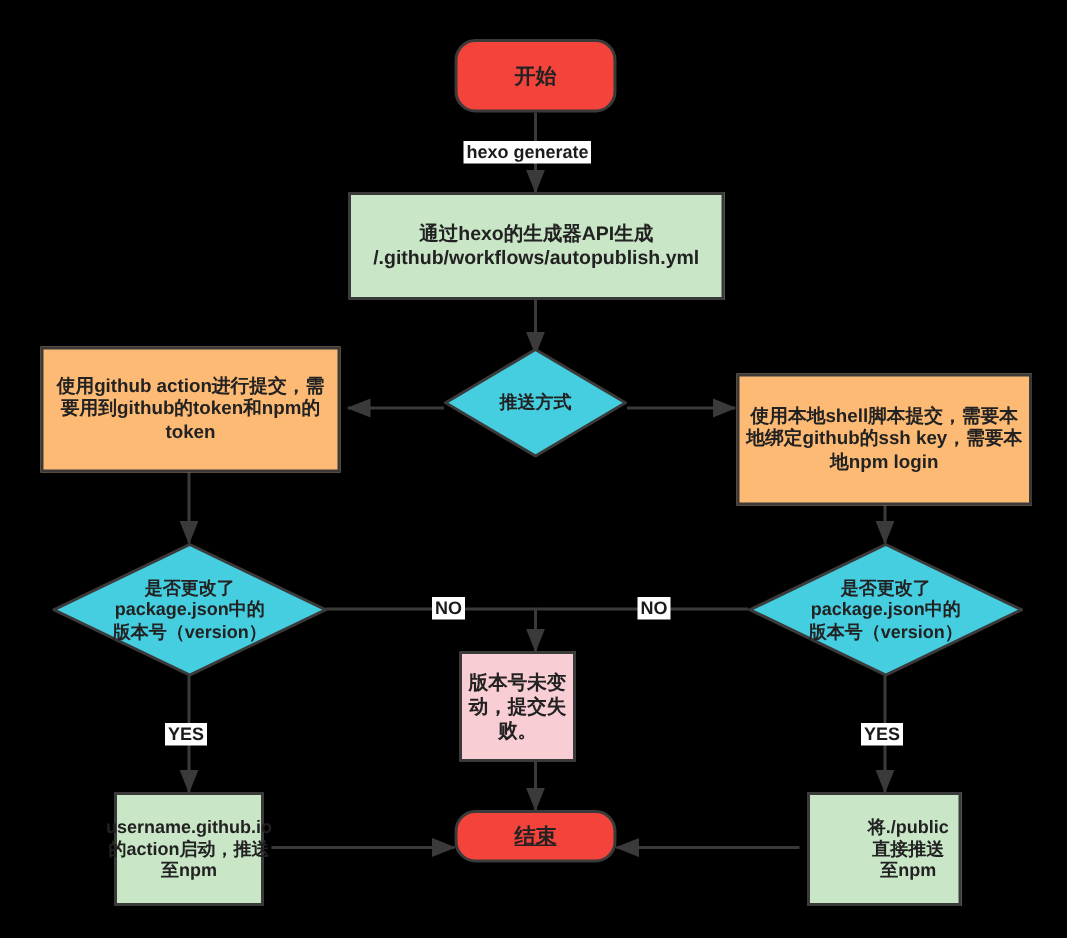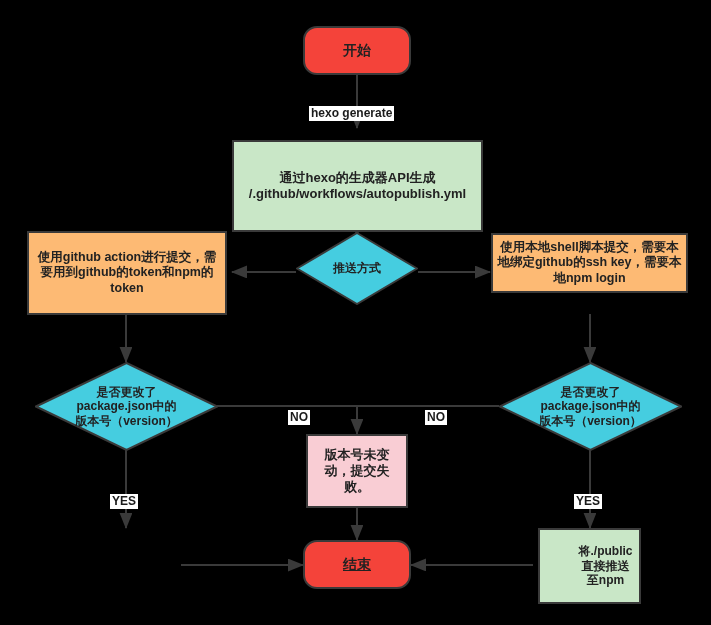--- a/index.html
+++ b/index.html
@@ -83,21 +83,20 @@
     position: absolute;
     background: #ffffff;
     color: #1b1b1b;
     font-size: 12px;
     font-weight: bold;
     padding: 0px 2px;
     line-height: 1.25;
     white-space: nowrap;
     z-index: 3;
     font-family: "Liberation Sans", "DejaVu Sans", sans-serif;
-    margin-top: 12px;
   }
 </style>
 </head>
 <body>
 
 <div id="canvas">
 
   <svg class="edges" viewBox="0 0 711 625">
     <defs>
       <marker id="arrow" markerWidth="9" markerHeight="9" refX="7.5" refY="3.2" orient="auto" markerUnits="strokeWidth">
@@ -129,37 +128,37 @@
 
     <path d="M181,565 L303,565" stroke="#3a3a3a" stroke-width="2" fill="none" marker-end="url(#arrow)"></path>
 
     <path d="M533,565 L411,565" stroke="#3a3a3a" stroke-width="2" fill="none" marker-end="url(#arrow)"></path>
   </svg>
 
   <div class="node term" style="left:303px; top:26px; width:108px; height:49px;">
     <span class="txt">开始</span>
   </div>
 
-  <div class="node proc" style="left:232px; top:140px; width:251px; height:92px;">
+  <div class="node proc" style="left:232px; top:128px; width:251px; height:72px;">
     <span class="txt">通过hexo的生成器API生成
 /.github/workflows/autopublish.yml</span>
   </div>
 
   <div class="node dec" style="left:296px; top:232px; width:122px; height:73px;">
     <svg class="diamond-shape" viewBox="0 0 122 73" preserveAspectRatio="none">
       <polygon points="61,1 121,36.5 61,72 1,36.5" fill="#45cde0" stroke="#3a3a3a" stroke-width="2"></polygon>
     </svg>
     <span class="txt">推送方式</span>
   </div>
 
   <div class="node note" style="left:27px; top:231px; width:200px; height:84px;">
     <span class="txt">使用github action进行提交，需要用到github的token和npm的token</span>
   </div>
 
-  <div class="node note" style="left:491px; top:233px; width:197px; height:60px;">
+  <div class="node note" style="left:491px; top:249px; width:197px; height:88px;">
     <span class="txt">使用本地shell脚本提交，需要本地绑定github的ssh key，需要本地npm login</span>
   </div>
 
   <div class="node dec" style="left:35px; top:362px; width:183px; height:89px;">
     <svg class="diamond-shape" viewBox="0 0 183 89" preserveAspectRatio="none">
       <polygon points="91.5,1 182,44.5 91.5,88 1,44.5" fill="#45cde0" stroke="#3a3a3a" stroke-width="2"></polygon>
     </svg>
     <span class="txt">是否更改了
 package.json中的
 版本号（version）</span>
@@ -167,30 +166,33 @@
 
   <div class="node dec" style="left:499px; top:362px; width:183px; height:89px;">
     <svg class="diamond-shape" viewBox="0 0 183 89" preserveAspectRatio="none">
       <polygon points="91.5,1 182,44.5 91.5,88 1,44.5" fill="#45cde0" stroke="#3a3a3a" stroke-width="2"></polygon>
     </svg>
     <span class="txt">是否更改了
 package.json中的
 版本号（version）</span>
   </div>
 
-  <div class="node err" style="left:306px; top:434px; width:102px; height:74px;">
+  <div class="node err" style="left:306px; top:434px; width:78px; height:74px;">
     <span class="txt">版本号未变动，提交失败。</span>
   </div>
 
+  <div class="node proc small" style="left:76px; top:528px; width:100px; height:76px;">
+    <span class="txt">username.github.io的action启动，推送至npm</span>
+  </div>
 
   <div class="node proc small" style="left:538px; top:528px; width:103px; height:76px;padding-left:32px;">
     <span class="txt">将./public直接推送至npm</span>
   </div>
 
-  <div class="node term" style="left:303px; top:540px; width:108px; height:49px;text-decoration:underline;">
+  <div class="node term" style="left:303px; top:540px; width:108px; height:35px;text-decoration:underline;">
     <span class="txt">结束</span>
   </div>
 
   <div class="edge-label" style="left:309px; top:94px;">hexo generate</div>
 
   <div class="edge-label" style="left:288px; top:398px;">NO</div>
 
   <div class="edge-label" style="left:425px; top:398px;">NO</div>
 
   <div class="edge-label" style="left:110px; top:482px;">YES</div>

